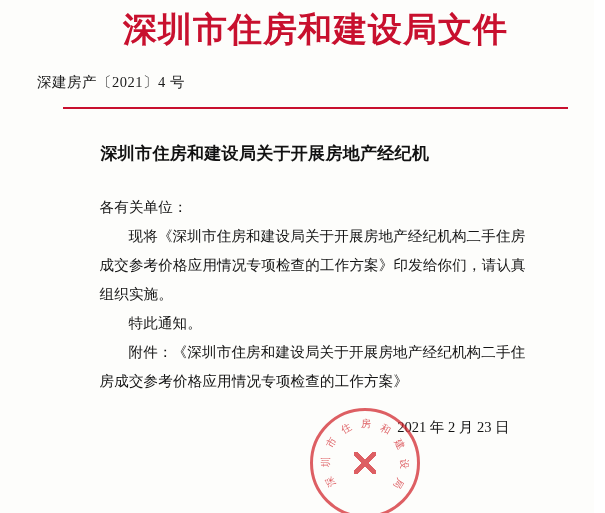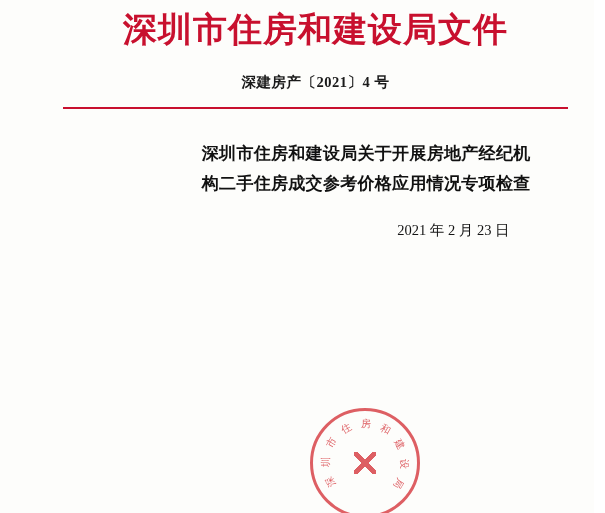--- a/index.html
+++ b/index.html
@@ -31,40 +31,38 @@
     color: #c8102e;
     font-family: "DejaVu Serif", "Liberation Serif", serif;
     font-weight: bold;
     font-size: 34px;
     letter-spacing: 1px;
     line-height: 1.15;
     white-space: nowrap;
   }
 
   .doc-number {
-    text-align: center;
     font-size: 14.5px;
     color: #1a1a1a;
     margin-top: 24px;
     letter-spacing: 0.5px;
-    font-weight: bold;
   }
 
   .red-rule {
     width: 505px;
     height: 2.2px;
     background: #c8102e;
     margin: 15px auto 0 auto;
   }
 
   
   .doc-title {
     width: 430px;
     margin: 30px auto 0 auto;
-    text-align: right;
+    text-align: left;
     font-weight: bold;
     font-size: 17px;
     line-height: 1.75;
     color: #111;
     letter-spacing: 0.3px;
   }
 
   
   .body-block {
     width: 432px;
@@ -144,23 +142,28 @@
   <div class="masthead">
     <div class="masthead-title">深圳市住房和建设局文件</div>
   </div>
 
   <div class="doc-number">深建房产〔2021〕4 号</div>
 
   <div class="red-rule"></div>
 
   <div class="doc-title">
     <div>深圳市住房和建设局关于开展房地产经纪机</div>
-    <div>构二手住房成交参考价格应用情况专项检查</div>
   </div>
 
+  <div class="body-block">
+    <p>各有关单位：</p>
+    <p class="indent">现将《深圳市住房和建设局关于开展房地产经纪机构二手住房成交参考价格应用情况专项检查的工作方案》印发给你们，请认真组织实施。</p>
+    <p class="indent">特此通知。</p>
+    <p class="indent">附件：《深圳市住房和建设局关于开展房地产经纪机构二手住房成交参考价格应用情况专项检查的工作方案》</p>
+  </div>
 
   <div class="signature">
     <div>2021 年 2 月 23 日</div>
   </div>
 
   <div class="seal">
     <div class="seal-text">
         <span style="transform: rotate(-210deg) translate(40px) rotate(90deg) translate(-4px, -6px);">深</span>
         <span style="transform: rotate(-180deg) translate(40px) rotate(90deg) translate(-4px, -6px);">圳</span>
         <span style="transform: rotate(-150deg) translate(40px) rotate(90deg) translate(-4px, -6px);">市</span>

